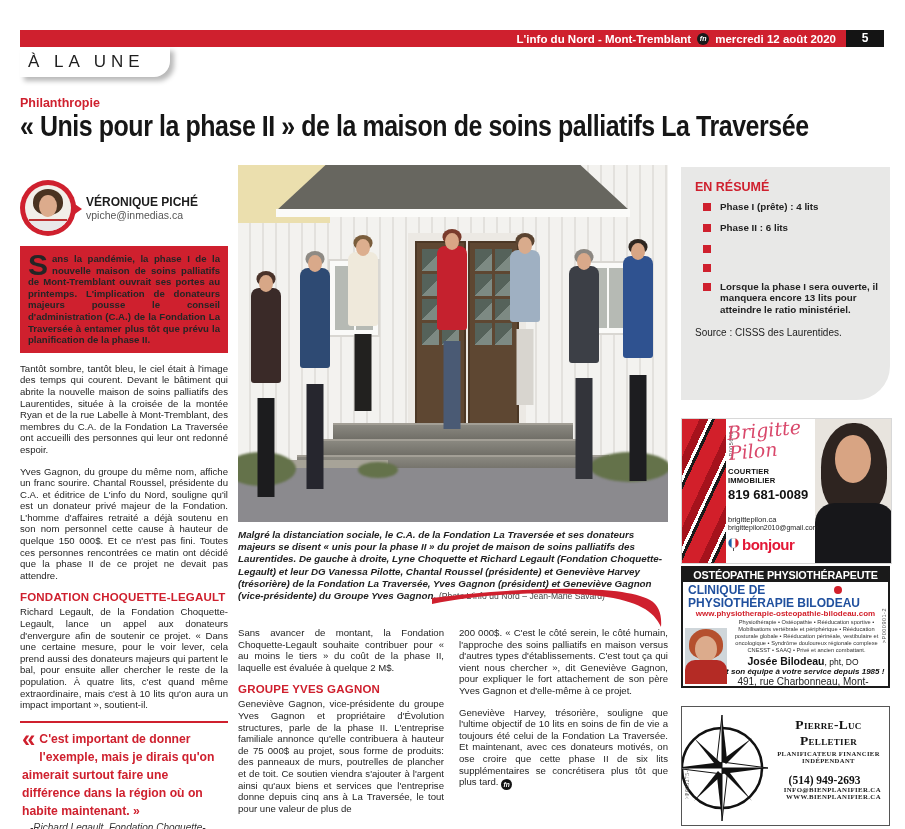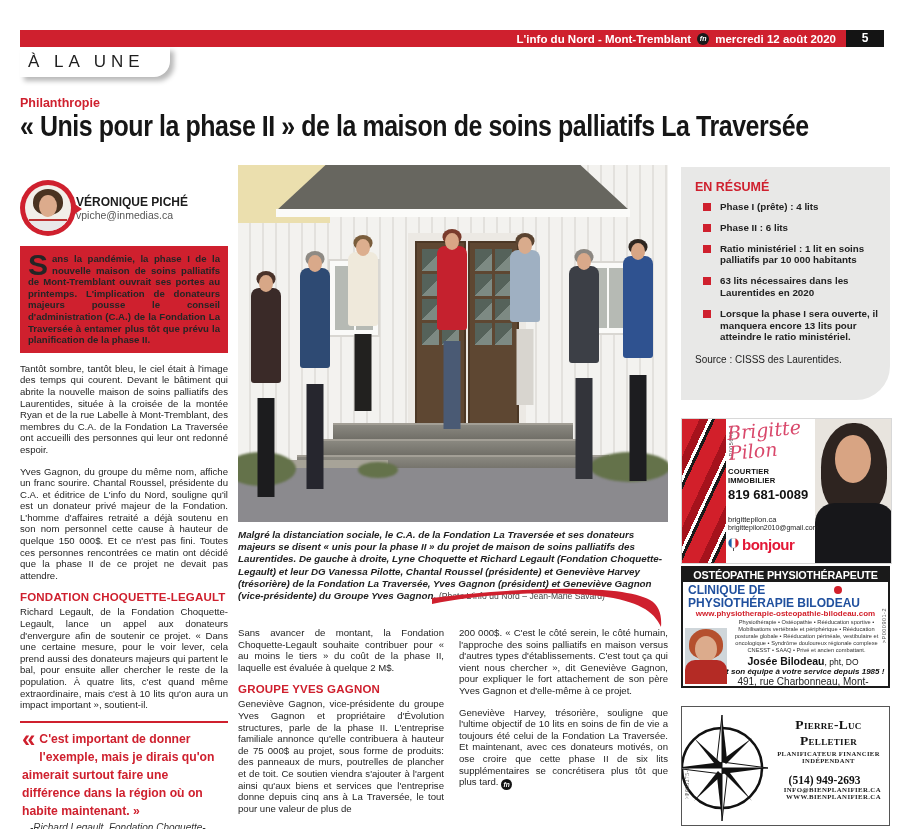--- a/index.html
+++ b/index.html
@@ -19,21 +19,21 @@
     border-bottom-right-radius:16px;box-shadow:4px 4px 5px rgba(0,0,0,.28);
     display:flex;align-items:center;padding-left:8px;box-sizing:border-box;
     font-size:17px;letter-spacing:5px;color:#1e1e1e;}
 
   
   .kicker{position:absolute;left:20px;top:96px;color:var(--red);font-weight:bold;font-size:12.5px;}
   .headline{position:absolute;left:20px;top:110px;font-size:29px;font-weight:bold;color:#161616;
     white-space:nowrap;transform:scaleX(.86);transform-origin:left top;letter-spacing:-.5px;}
 
   
-  .author{position:absolute;left:20px;top:180px;width:208px;display:flex;align-items:center;}
+  .author{position:absolute;left:20px;top:180px;width:208px;display:flex;gap:10px;align-items:center;}
   .avatar{position:relative;width:56px;height:56px;flex:none;}
   .avatar .bubble{position:absolute;inset:0;border-radius:50%;background:var(--red);}
   .avatar .tail{position:absolute;right:-6px;top:22px;width:0;height:0;border-top:7px solid transparent;
     border-bottom:7px solid transparent;border-left:10px solid var(--red);}
   .avatar .inner{position:absolute;left:5px;top:5px;width:46px;height:46px;border-radius:50%;background:#f2efe9;overflow:hidden;}
   .avatar .hairA{position:absolute;left:8px;top:4px;width:30px;height:26px;border-radius:50% 50% 45% 45%;background:#4a3321;}
   .avatar .faceA{position:absolute;left:14px;top:10px;width:18px;height:22px;border-radius:50%;background:#dcab8c;}
   .avatar .paper{position:absolute;left:4px;bottom:0;width:38px;height:10px;background:#e9e9e9;border-top:2px solid #b33;}
   .author-name{font-weight:bold;font-size:12px;color:#1c1c1c;}
   .author-email{font-size:10.5px;color:#555;}
@@ -307,25 +307,23 @@
     <div class="s-item">
         <span class="s-bullet"></span>
         <span>Phase I (prête) : 4 lits</span>
       </div>
     <div class="s-item">
         <span class="s-bullet"></span>
         <span>Phase II : 6 lits</span>
       </div>
     <div class="s-item">
         <span class="s-bullet"></span>
-        <span>Ratio ministériel : 1 lit en soins palliatifs par 10 000 habitants</span>
       </div>
     <div class="s-item">
         <span class="s-bullet"></span>
-        <span>63 lits nécessaires dans les Laurentides en 2020</span>
       </div>
     <div class="s-item">
         <span class="s-bullet"></span>
         <span>Lorsque la phase I sera ouverte, il manquera encore 13 lits pour atteindre le ratio ministériel.</span>
       </div>
     <div class="s-source">Source : CISSS des Laurentides.</div>
   </div>
 
   <div class="ad-pilon">
     <div class="pil-left"></div>

